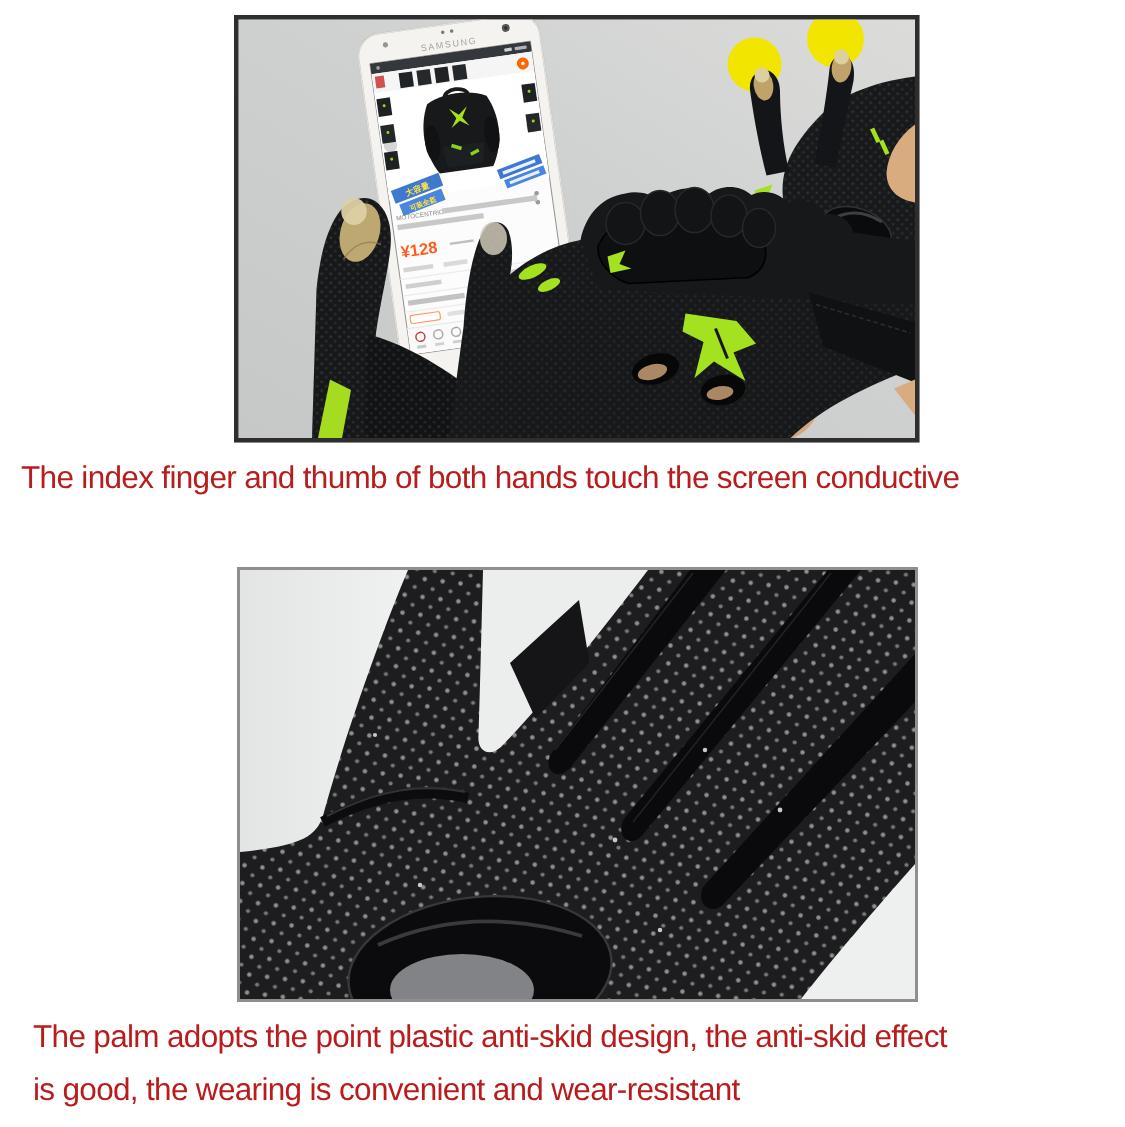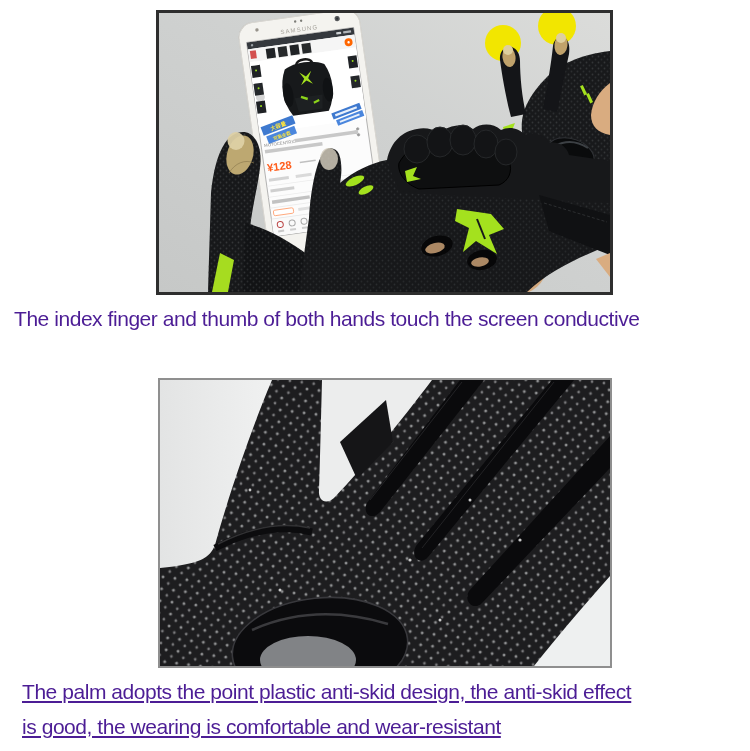--- a/index.html
+++ b/index.html
@@ -6,25 +6,25 @@
   .canvas{
     position:relative;width:750px;height:751px;background:#ffffff;overflow:hidden;
     font-family:"Liberation Sans",sans-serif;
   }
   figure{margin:0;padding:0;}
   .photo{position:absolute;box-sizing:border-box;overflow:hidden;background:#cfcfcf;}
   #photo1{left:156px;top:10px;width:457px;height:285px;border:3px solid #2e2e2e;}
   #photo2{left:158px;top:378px;width:454px;height:290px;border:2px solid #8f8f8f;background:#ebecec;}
   .photo svg{display:block;}
   .caption{
-    position:absolute;color:#4c1d95;font-size:21px;letter-spacing:-0.45px;
+    position:absolute;color:#b91c1c;font-size:21px;letter-spacing:-0.45px;
     line-height:35px;white-space:nowrap;
   }
   #caption1{left:14px;top:301px;}
-  #caption2{left:22px;top:674px;text-decoration:underline;}
+  #caption2{left:22px;top:674px;}
   text{font-family:"Liberation Sans",sans-serif;}
 </style>
 </head>
 <body>
 
 <div class="canvas">
 
   <figure class="photo" id="photo1" aria-label="Black motorcycle gloves with fluorescent green accents; one hand holds a white Samsung phone showing a shopping app while the other hand raises index finger and thumb, their conductive fingertips highlighted by yellow circles">
     <svg width="451" height="279" viewBox="0 0 451 279">
       <defs>
@@ -278,16 +278,16 @@
           <circle cx="120" cy="210" r="1.5"></circle>
         <circle cx="360" cy="160" r="1.6"></circle>
           <circle cx="280" cy="240" r="1.5"></circle>
           <circle cx="90" cy="110" r="1.4"></circle>
       </g>
     </svg>
   </figure>
 
   <div class="caption" id="caption2">
     <div>The palm adopts the point plastic anti-skid design, the anti-skid effect</div>
-    <div>is good, the wearing is comfortable and wear-resistant</div>
+    <div>is good, the wearing is convenient and wear-resistant</div>
   </div>
 
 </div>
 
 </body></html>

